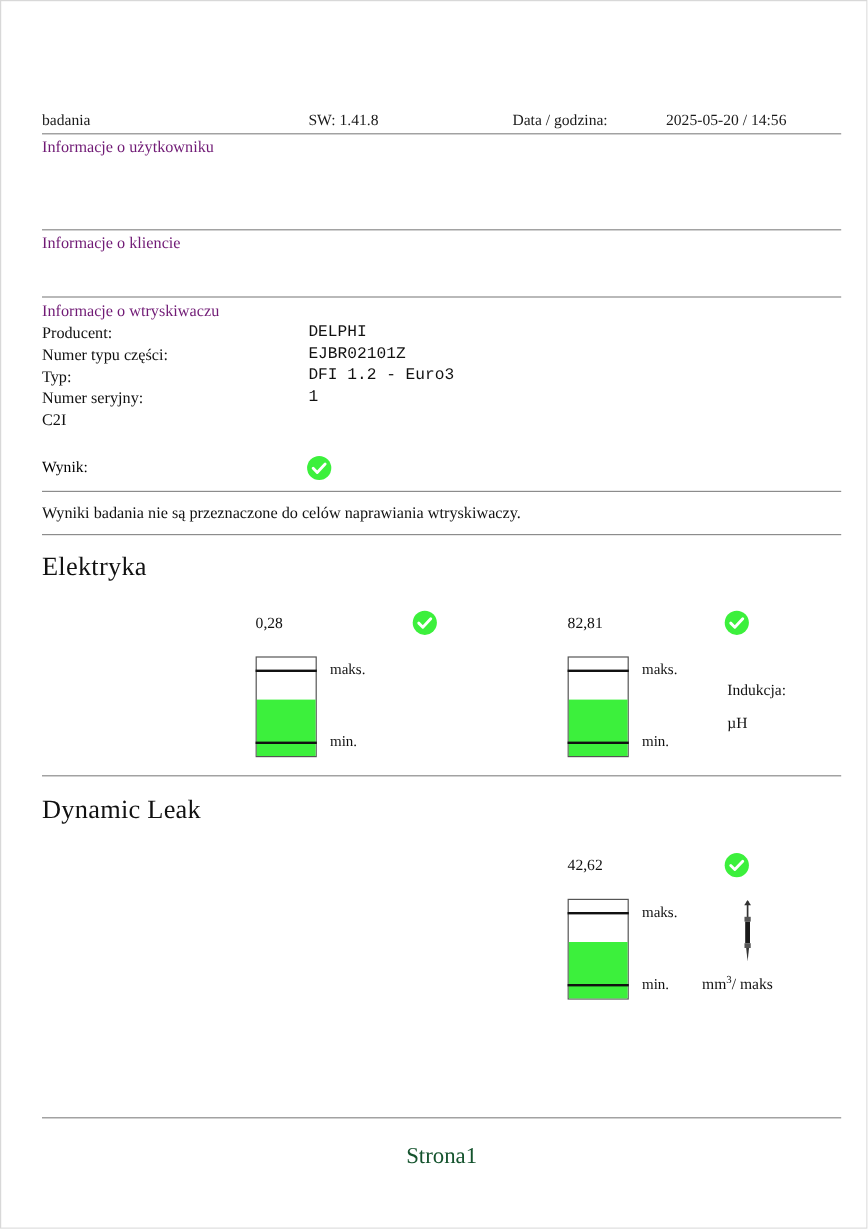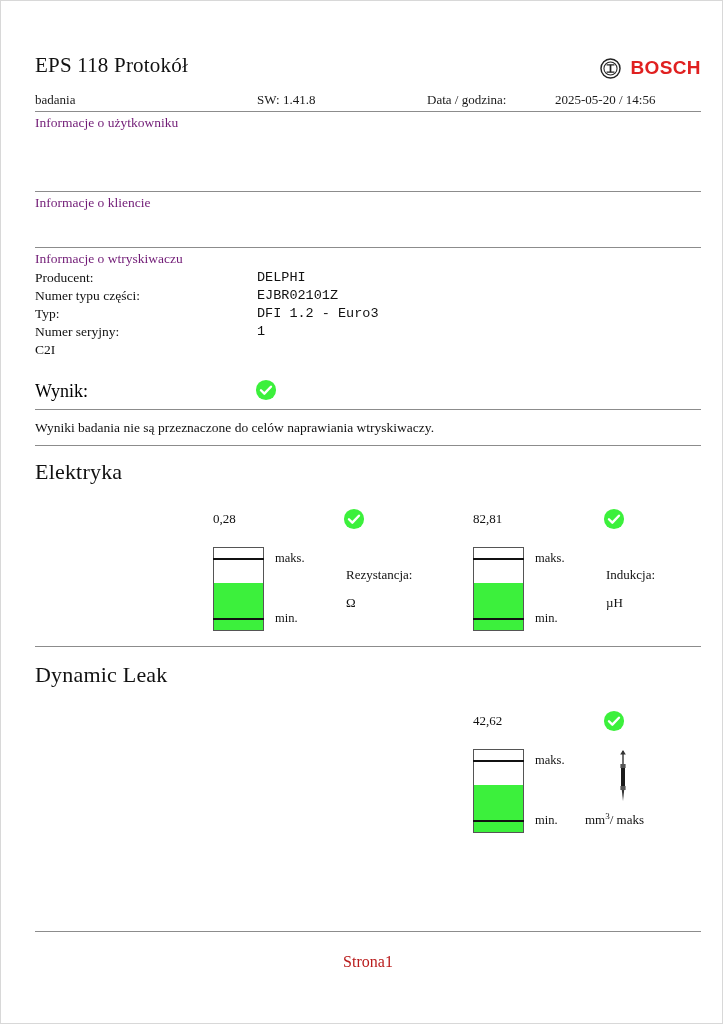--- a/index.html
+++ b/index.html
@@ -108,21 +108,21 @@
   .info-key { position: absolute; left: 0; top: 0; }
   .info-val { position: absolute; left: 222px; top: 0; font-family: Liberation Mono, monospace; }
 
   
   .result-row {
     position: absolute;
     left: 0;
     top: 378px;
     width: 666px;
     height: 22px;
-    font-size: 18px;
+    font-size: 13px;
   }
   .result-label { position: absolute; left: 0; top: 2px; }
   .result-icon  { position: absolute; left: 220px; top: 0; }
 
   .disclaimer {
     position: absolute;
     left: 0;
     top: 419px;
     font-size: 13.5px;
     color: #111;
@@ -231,42 +231,30 @@
     width: 666px;
     border-top: 1px solid #8c8c8c;
     height: 0;
   }
   .footer-text {
     position: absolute;
     left: 0;
     top: 952px;
     width: 666px;
     text-align: center;
-    font-size: 16px;
-    color: #b91c1c;
+    font-size: 19px;
+    color: #14532d;
   }
 </style>
 </head>
 <body>
 
 <div class="page">
   <div class="content">
 
-    <div class="header-title-row">
-      <div class="doc-title">EPS 118 Protokół</div>
-      <div class="bosch-logo">
-        <svg class="bosch-mark" viewBox="0 0 32 32">
-          <circle cx="16" cy="16" r="14.5" fill="none" stroke="#222" stroke-width="2.2"></circle>
-          <circle cx="16" cy="16" r="10" fill="none" stroke="#222" stroke-width="1.6"></circle>
-          <path d="M10 10.5 H22 M10 21.5 H22" stroke="#222" stroke-width="2.2" fill="none"></path>
-          <path d="M16 10.5 V21.5" stroke="#222" stroke-width="2.6" fill="none"></path>
-        </svg>
-        <div class="bosch-word">BOSCH</div>
-      </div>
-    </div>
 
     <div class="meta-row">
       <span class="meta-service">badania</span>
       <span class="meta-sw">SW: 1.41.8</span>
       <span class="meta-dlabel">Data / godzina:</span>
       <span class="meta-dvalue">2025-05-20 / 14:56</span>
     </div>
 
     <div class="rule" style="top:110px"></div>
     <div class="section-label" style="top:114px">Informacje o użytkowniku</div>
@@ -323,24 +311,20 @@
           <path d="M6.5 12.3 L10.2 16 L17.4 8.4" fill="none" stroke="#fff" stroke-width="2.6" stroke-linecap="round" stroke-linejoin="round"></path>
         </svg>
       </span>
       <div class="gauge">
         <div class="fill" style="height:57%"></div>
         <div class="tick max"></div>
         <div class="tick min"></div>
       </div>
       <span class="gauge-tag max">maks.</span>
       <span class="gauge-tag min">min.</span>
-      <div class="unit-block">
-        <span>Rezystancja:</span>
-        <span class="unit-sym">Ω</span>
-      </div>
     </div>
 
     <div class="measure" style="left:438px; top:510px">
       <span class="value">82,81</span>
       <span class="status">
         <svg class="check-icon" width="22" height="22" viewBox="0 0 24 24">
           <circle cx="12" cy="12" r="11" fill="#3cf03c"></circle>
           <path d="M6.5 12.3 L10.2 16 L17.4 8.4" fill="none" stroke="#fff" stroke-width="2.6" stroke-linecap="round" stroke-linejoin="round"></path>
         </svg>
       </span>

